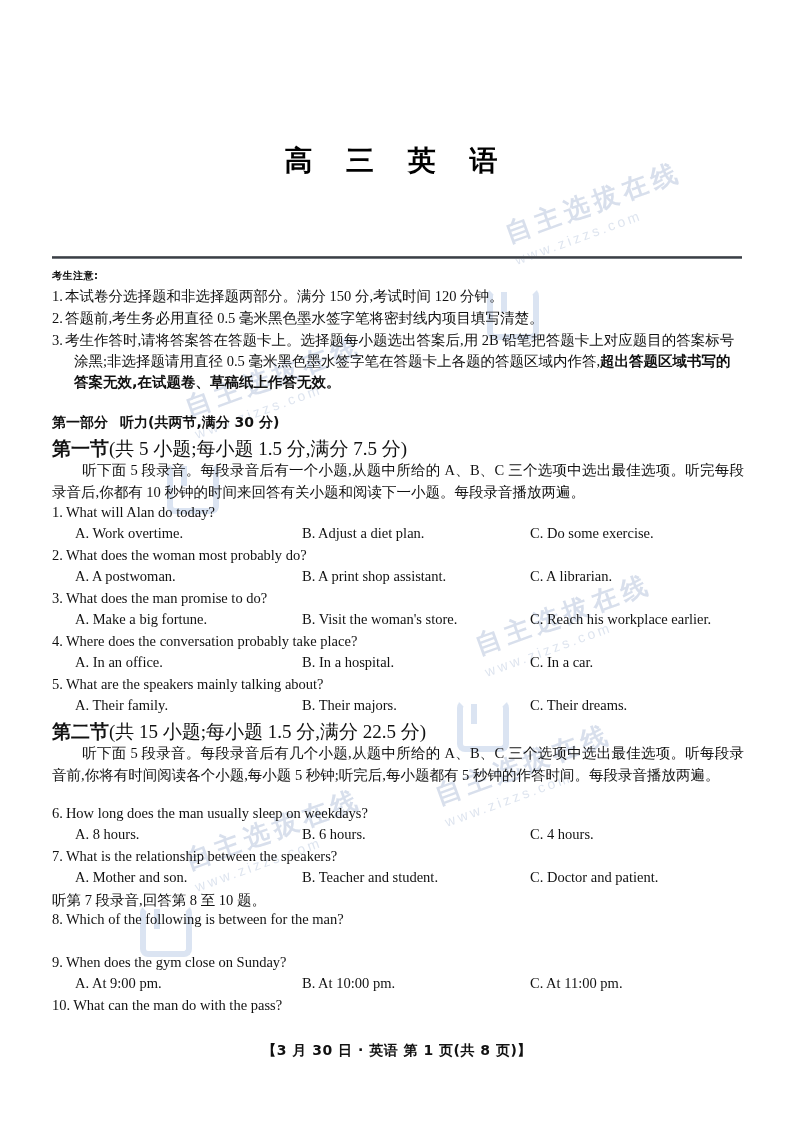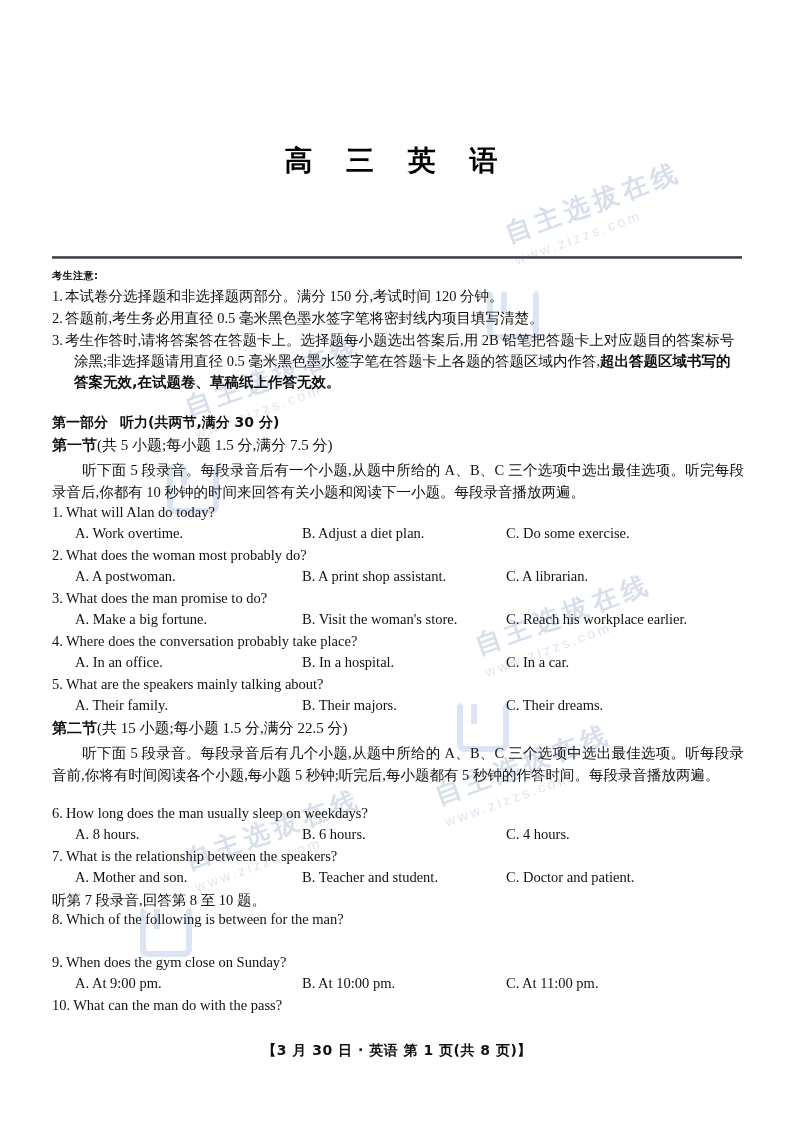--- a/index.html
+++ b/index.html
@@ -125,21 +125,21 @@
     left: 52px;
     font-family: "DejaVu Sans", sans-serif;
     font-size: 14px;
     font-weight: 700;
   }
   .sec-head .sp { display: inline-block; width: 12px; }
 
   .sub-head {
     position: absolute;
     left: 52px;
-    font-size: 15px;
+    font-size: 19px;
     font-family: "DejaVu Sans", sans-serif;
     font-weight: 700;
   }
   .sub-head .norm { font-family: "Liberation Serif", serif; font-weight: 400; }
 
   .para {
     position: absolute;
     left: 52px;
     width: 692px;
     font-size: 14.5px;
@@ -169,21 +169,21 @@
     font-size: 14.5px;
     height: 20px;
   }
   .opt {
     position: absolute;
     white-space: nowrap;
     font-family: Liberation Serif, serif;
   }
   .opt.a { left: 23px; }
   .opt.b { left: 250px; }
-  .opt.c { left: 454px; text-align: center; }
+  .opt.c { left: 478px; text-align: center; }
 
   .footer {
     position: absolute;
     left: 0;
     top: 1042px;
     width: 794px;
     text-align: center;
     font-family: "DejaVu Sans", sans-serif;
     font-size: 14px;
     font-weight: 700;

